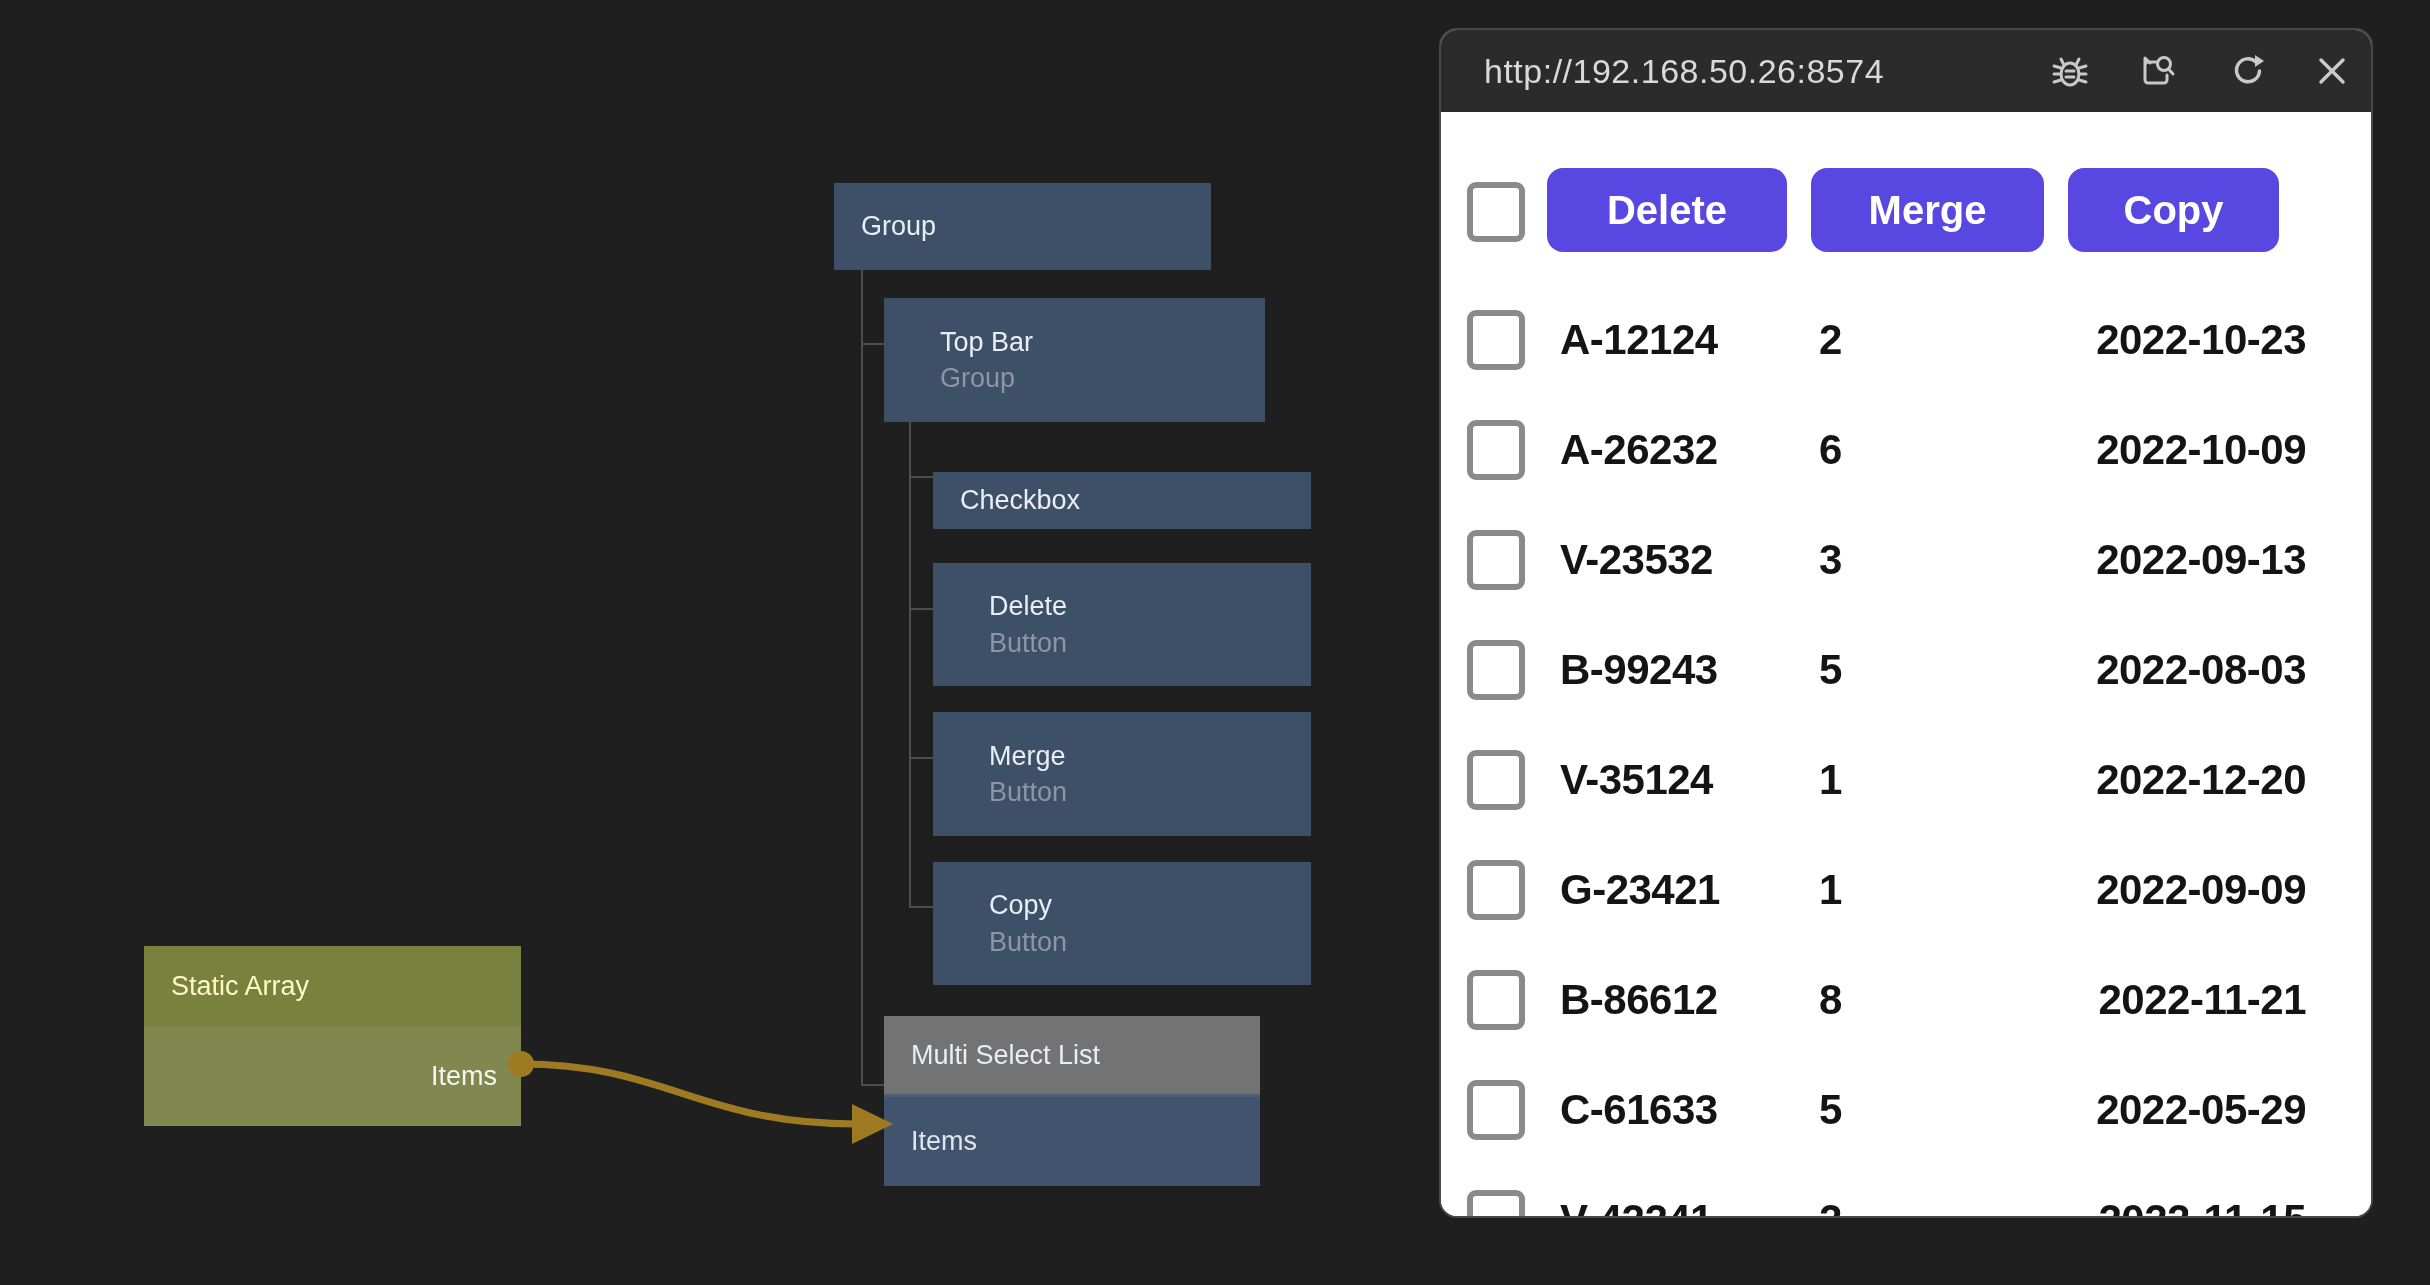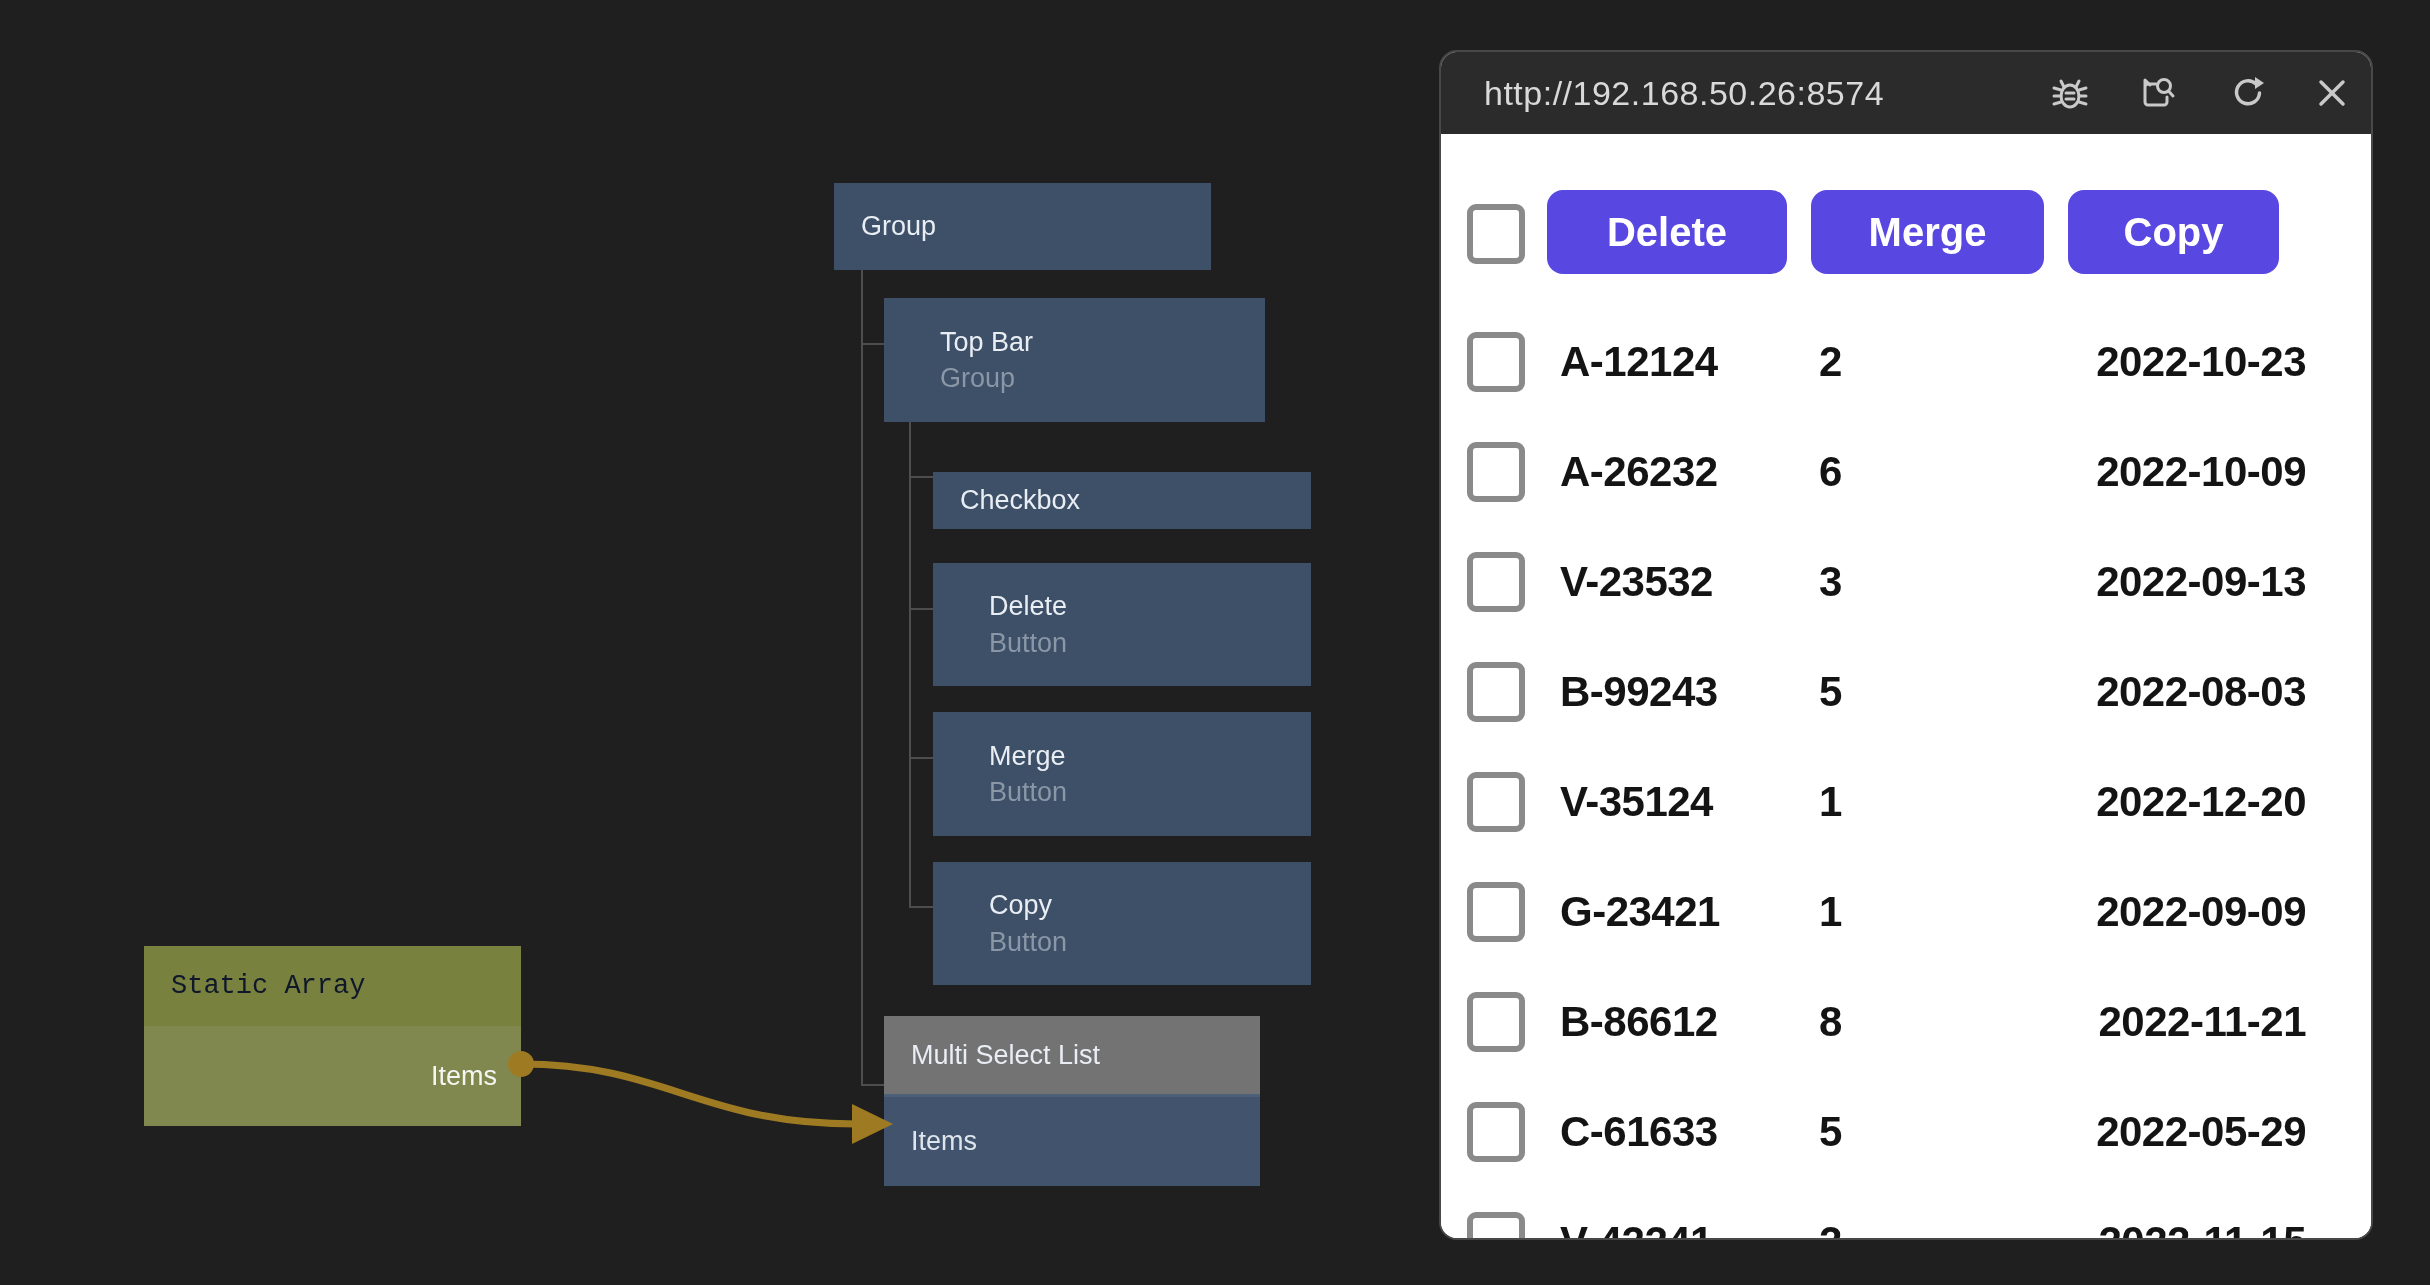--- a/index.html
+++ b/index.html
@@ -25,31 +25,31 @@
   #node-checkbox{ left:933px; top:456px;  width:378px; height:57px; }
   #node-delete  { left:933px; top:547px;  width:378px; height:123px; }
   #node-merge   { left:933px; top:696px;  width:378px; height:124px; }
   #node-copy    { left:933px; top:846px;  width:378px; height:123px; }
 
   #node-msl { left:884px; top:1000px; width:376px; height:170px; background:none; }
   #node-msl .msl-title { height:78px; background:#737373; display:flex; align-items:center; }
   #node-msl .msl-port  { height:92px; background:#42546d; border-top:3px solid #4e6078; display:flex; align-items:center; color:#dfe5ec; }
 
   #node-static { left:144px; top:930px; width:377px; height:180px; background:none; }
-  #node-static .sa-title { height:80px; background:#78823e; display:flex; align-items:center; color:#0f172a;font-family:Liberation Mono, monospace; }
+  #node-static .sa-title { height:80px; background:#78823e; display:flex; align-items:center; color:#fef9c3; }
   #node-static .sa-body  { height:100px; background:#808850; position:relative; }
   #node-static .sa-port-label {
     position:absolute; right:24px; top:50%; transform:translateY(-50%); color:#f4f6f0;
   }
 
   #wire-overlay { position:absolute; inset:0; width:2430px; height:1285px; pointer-events:none; }
 
   
   #preview-window {
-    position:absolute; left:1439px; top:50px; width:934px; height:1190px;
+    position:absolute; left:1439px; top:28px; width:934px; height:1190px;
     background:#ffffff; border:2px solid #484848; border-radius:18px; overflow:hidden;
   }
   #chrome {
     position:absolute; left:0; top:0; width:100%; height:82px; background:#2b2b2b;
     display:flex; align-items:center;
   }
   #url-field {
     position:absolute; left:43px; top:0; height:82px; line-height:82px;
     color:#d9d9d9; font-size:34px; letter-spacing:0.5px;
   }

